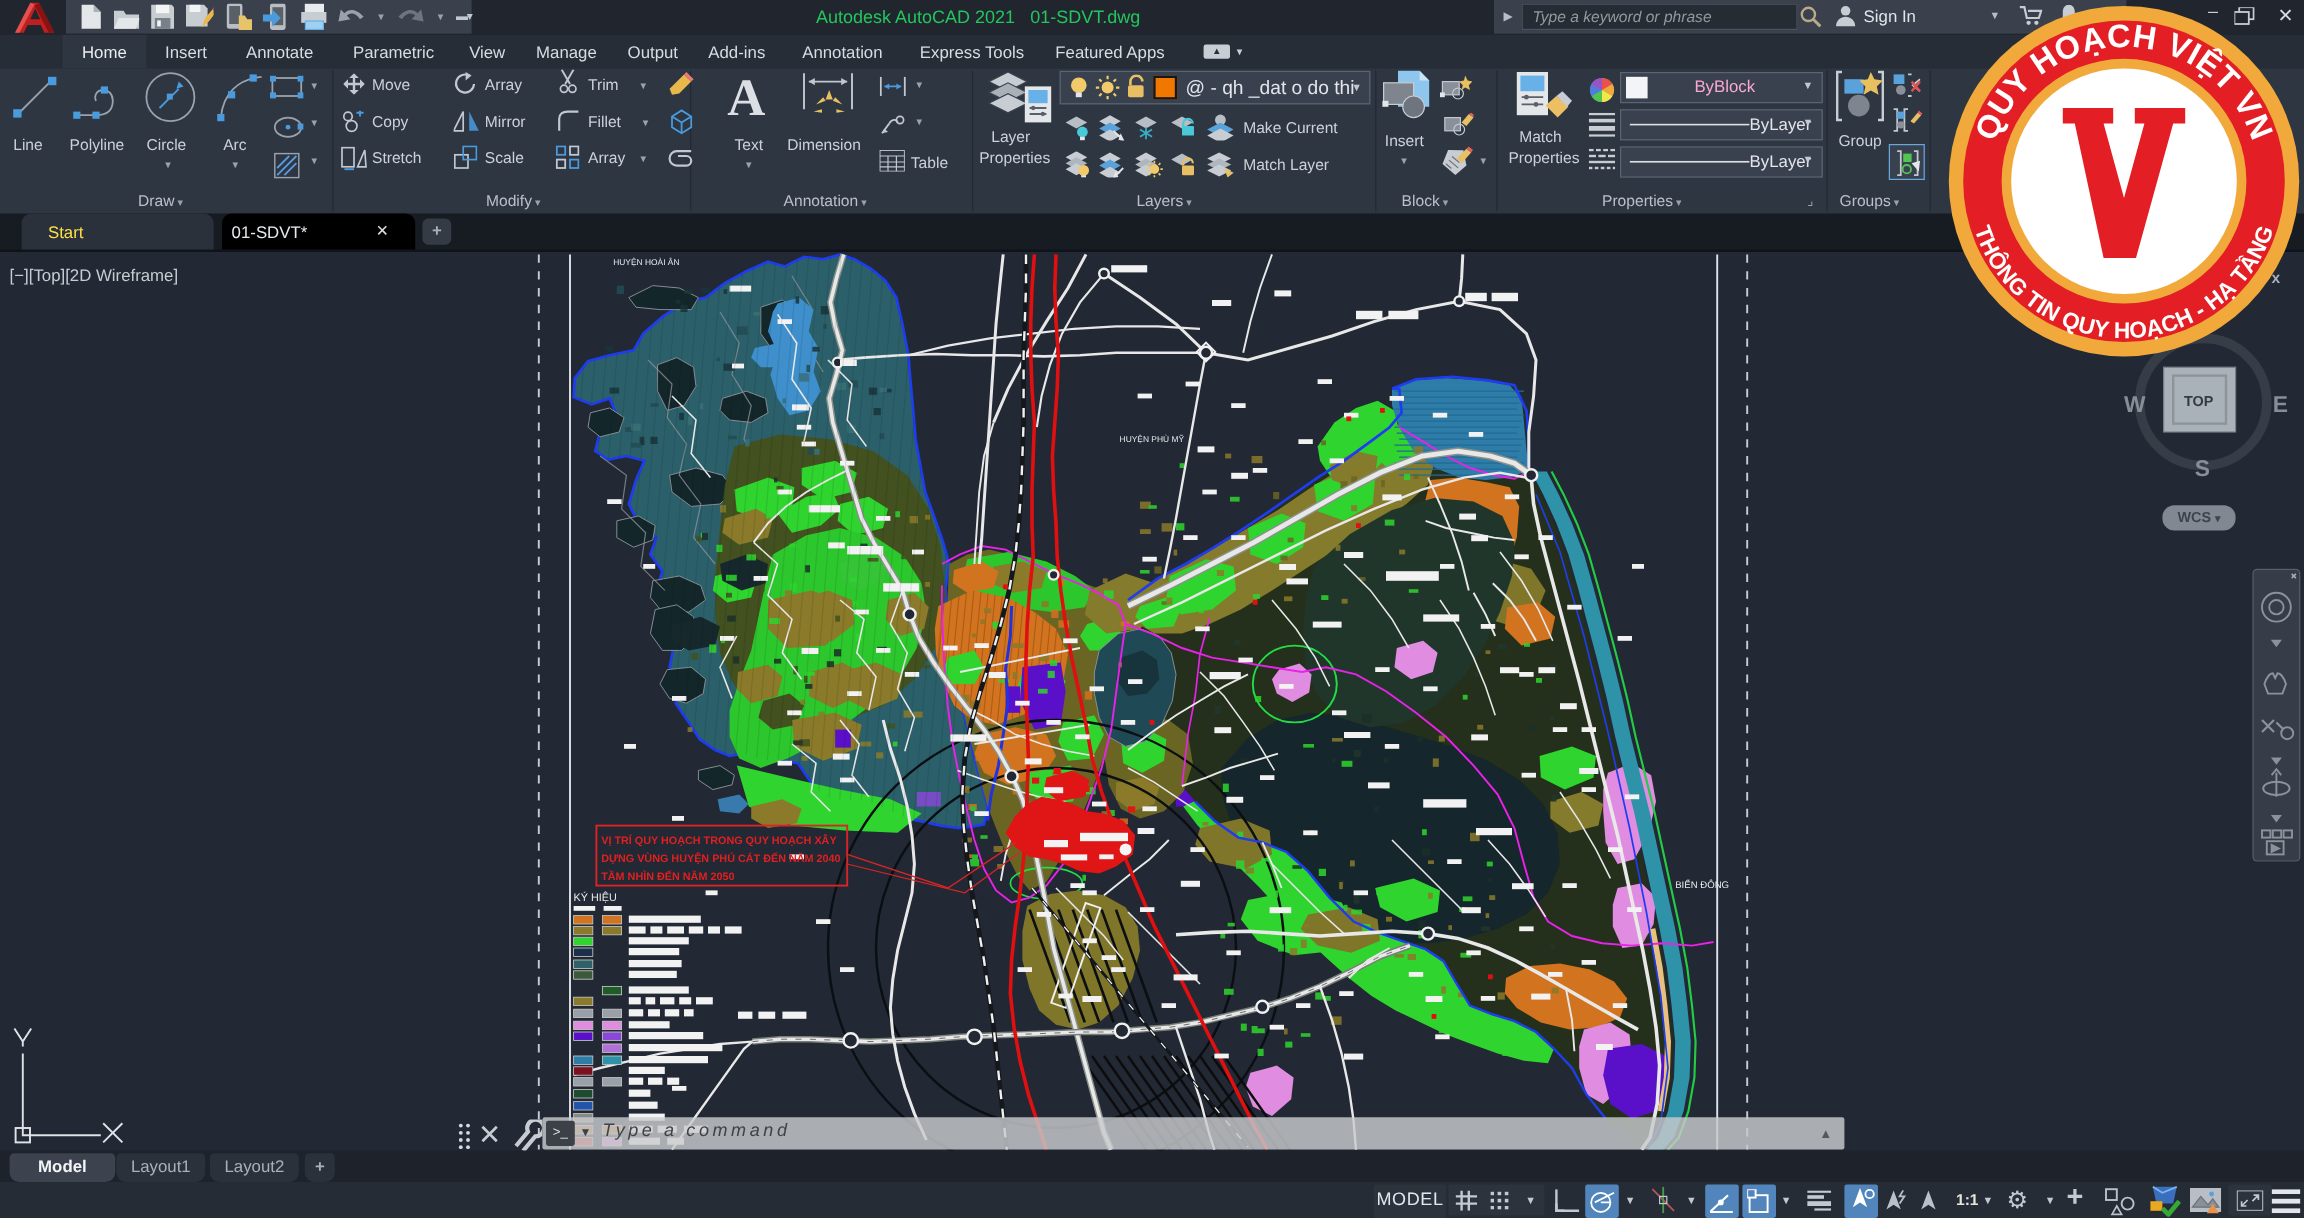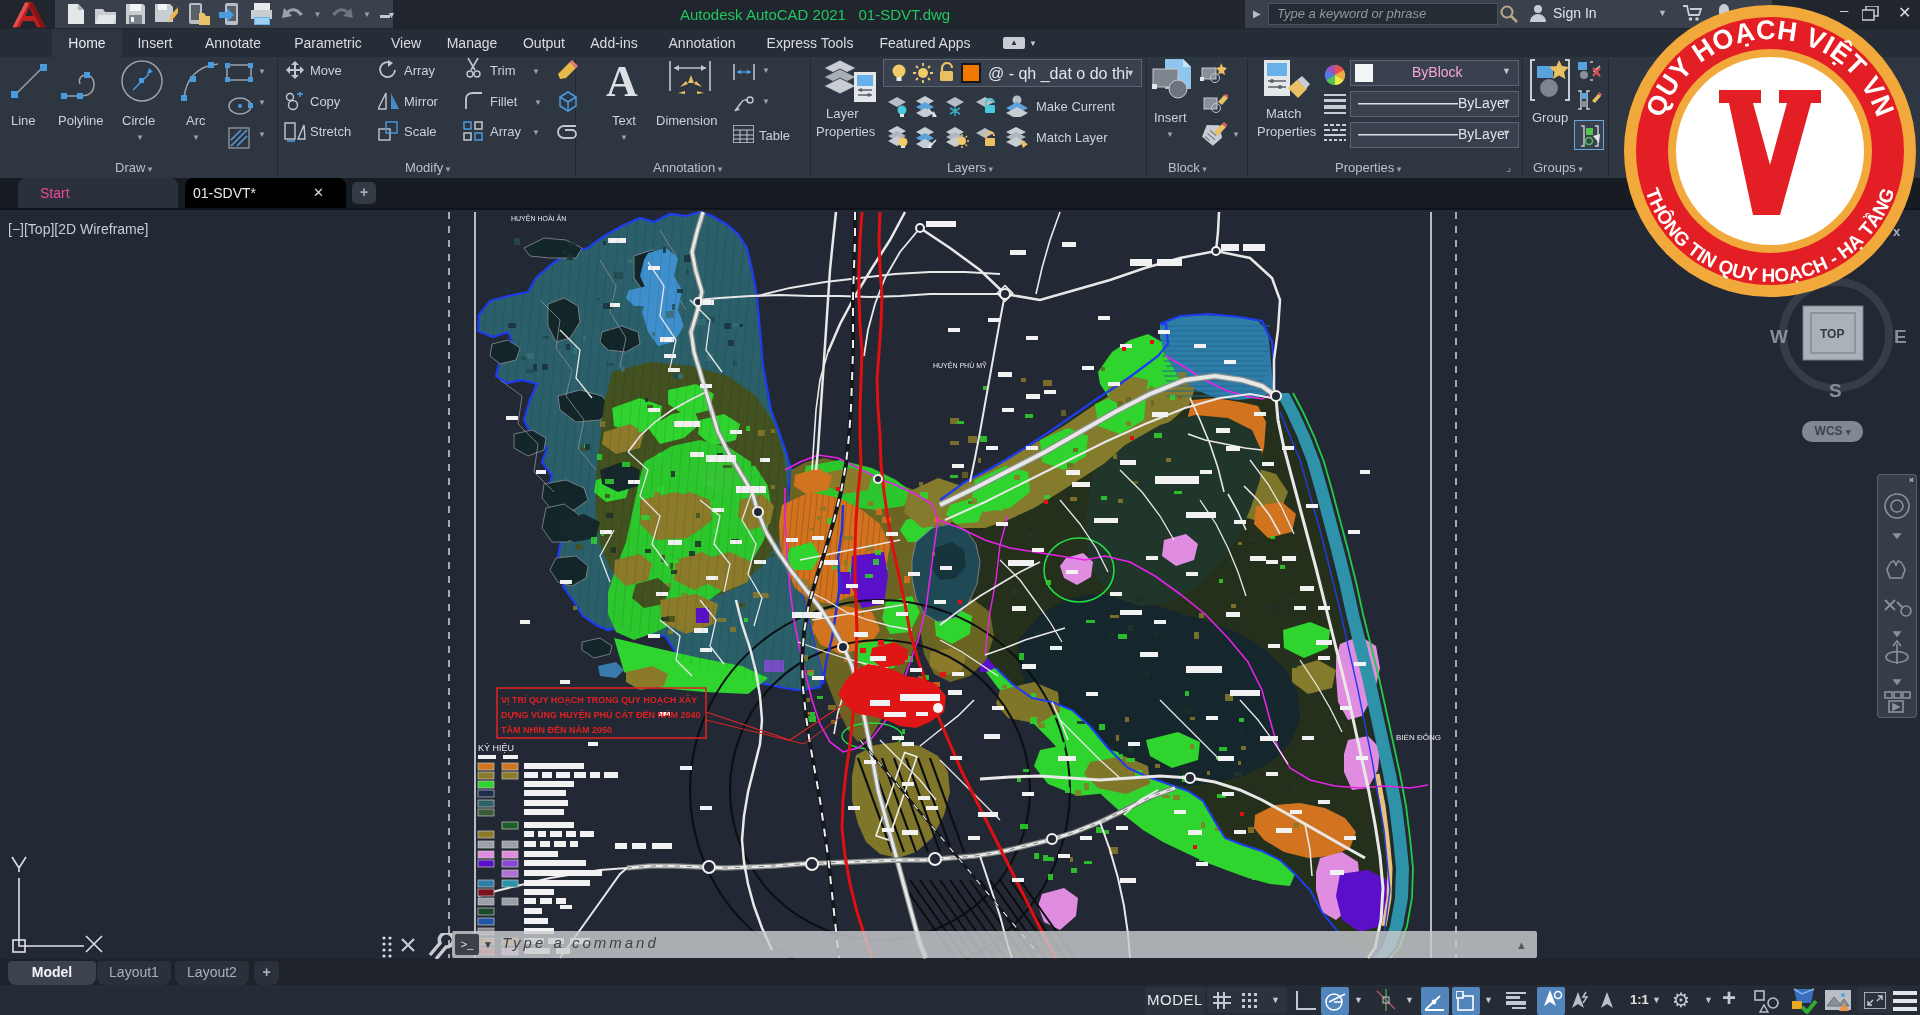--- a/index.html
+++ b/index.html
@@ -505,21 +505,21 @@
   <svg class="abs" style="left:1579px;top:124px;" width="24" height="24">
       <path d="M2 2h3v20H2M16 2h3v20h-3" stroke="#c2c8d0" stroke-width="1.5" fill="none"></path>
       <rect x="7" y="4" width="7" height="7" fill="#52c452"></rect>
       <circle cx="10" cy="17" r="3.5" stroke="#52c452" stroke-width="1.5" fill="none"></circle>
       <path d="M14 12l6 7 1-9z" fill="#e4e7ea"></path>
     </svg>
   <div class="plabel" style="left:1533px;">Groups</div>
 </div>
 
 <div id="filetabs">
-  <div class="ftab" style="left:18px;width:160px;background:#2b313b;color:#ec4899;border-radius:8px 8px 0 0;"><span style="margin-left:22px;">Start</span></div>
+  <div class="ftab" style="left:18px;width:160px;background:#2b313b;color:#fde047;border-radius:8px 8px 0 0;"><span style="margin-left:22px;">Start</span></div>
   <div class="ftab" style="left:185px;width:161px;background:#000000;color:#e6e9ed;border-radius:8px 8px 0 0;">
     <span style="margin-left:8px;">01-SDVT*</span>
     <span style="position:absolute;right:22px;color:#d8dce2;font-size:13px;">✕</span>
   </div>
   <div class="ftab" style="left:352px;width:24px;height:22px;top:4px;background:#343b45;border-radius:5px;color:#aab0b9;text-align:center;font-weight:bold;line-height:21px;">+</div>
 </div>
 
 <div id="canvas">
 
 <svg id="map" style="position:absolute;left:0;top:0;" width="1920" height="749" viewBox="0 210 1920 749">

